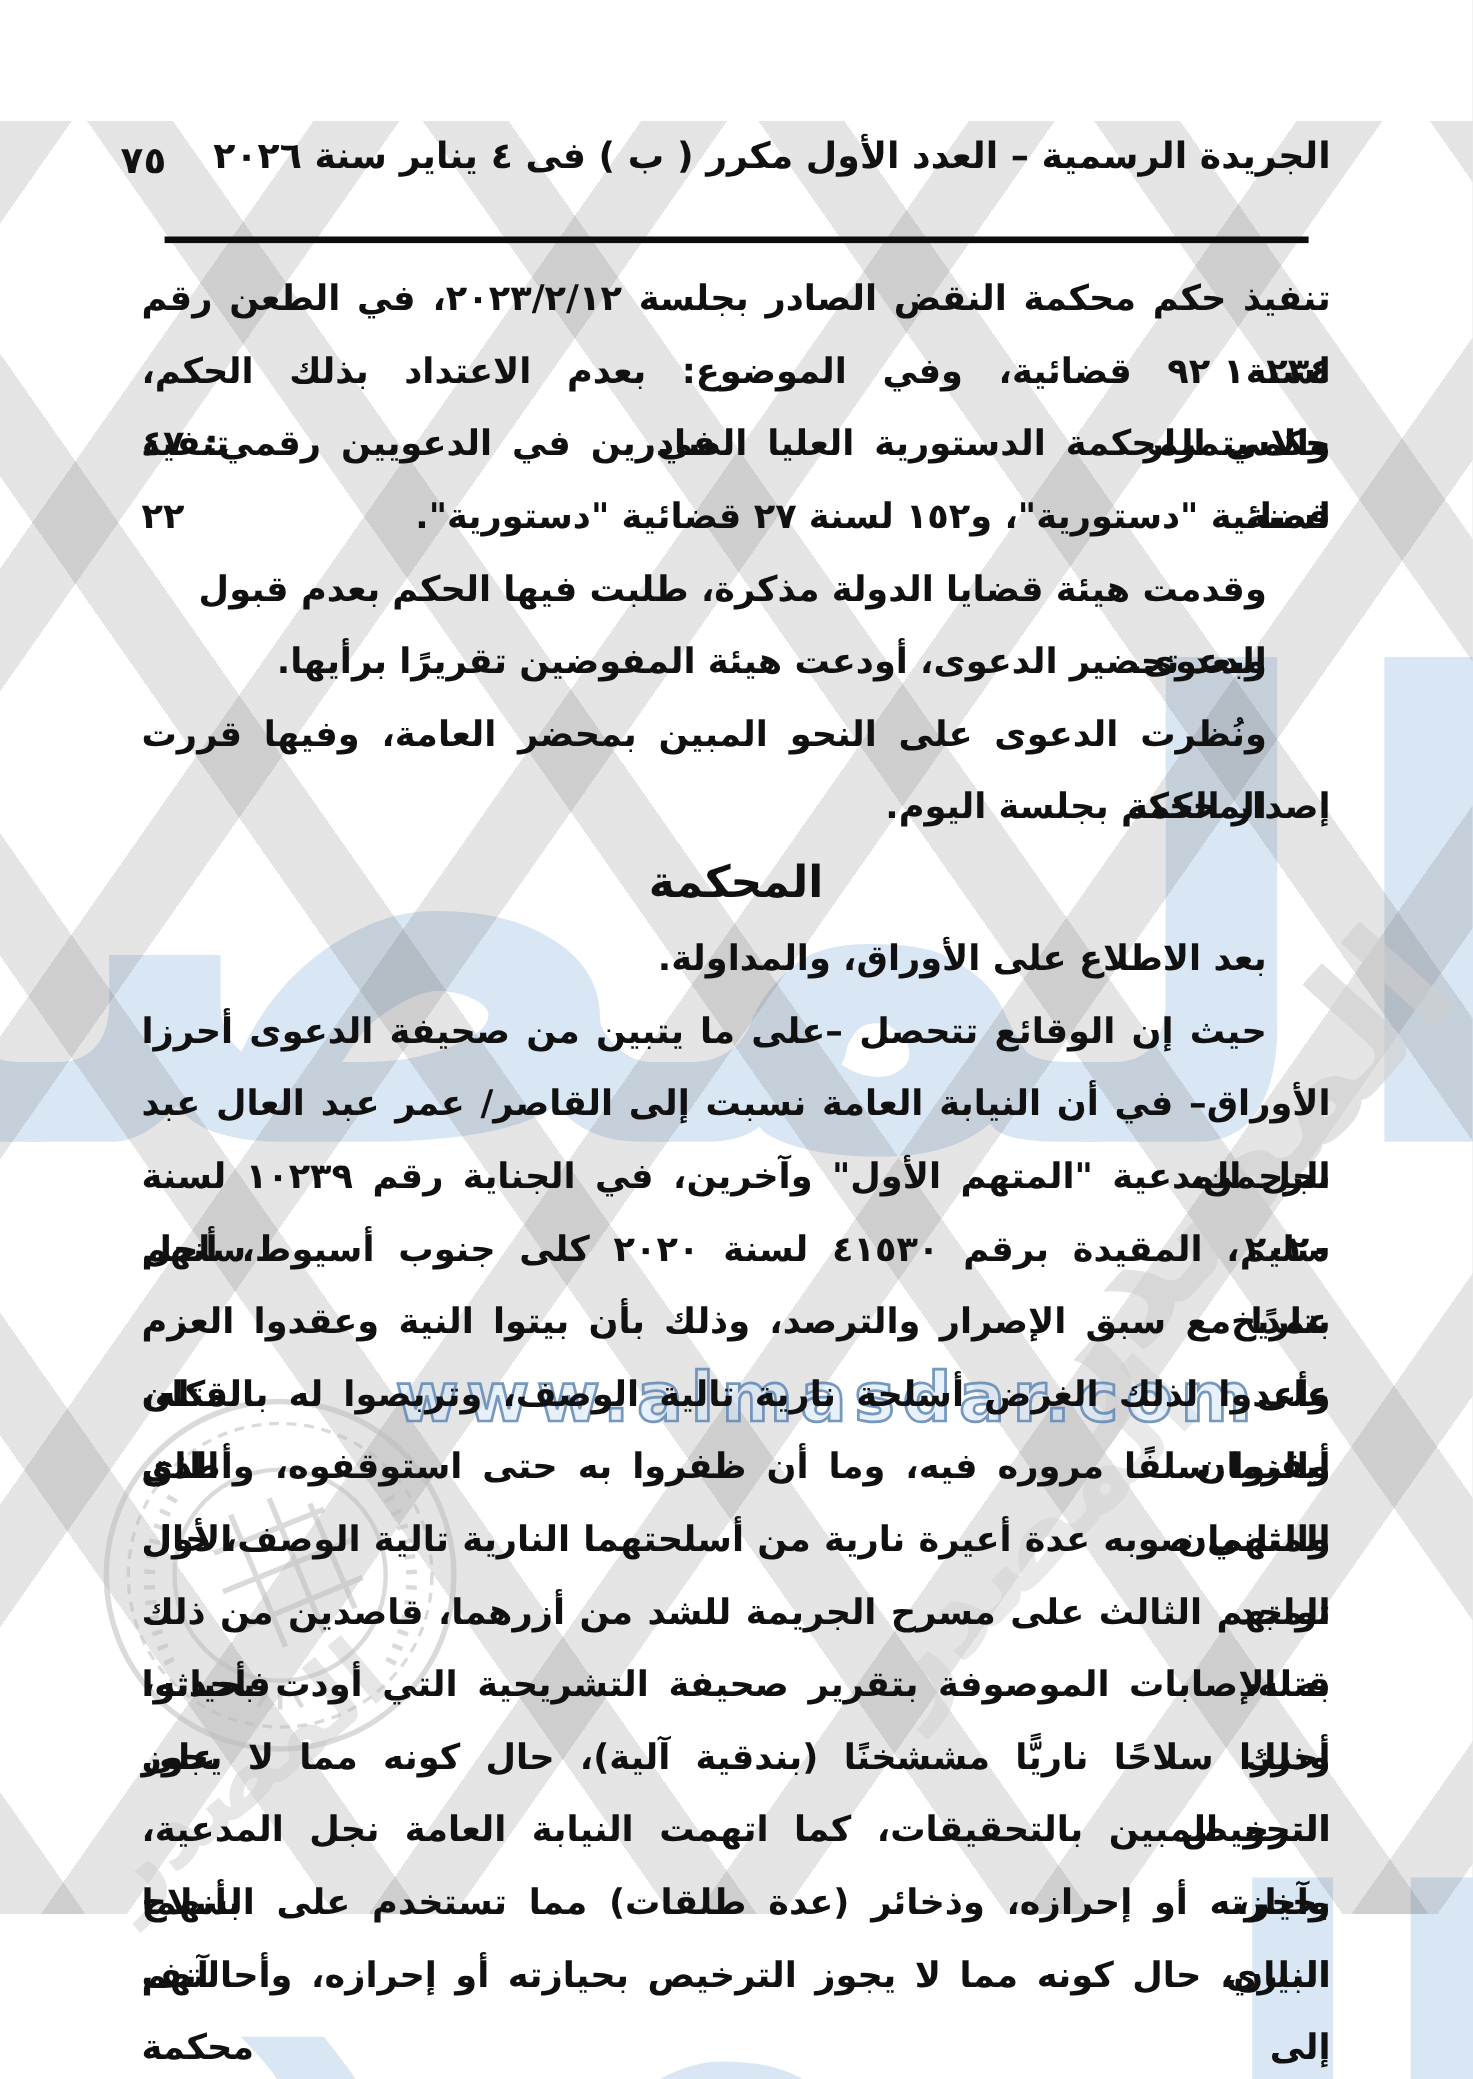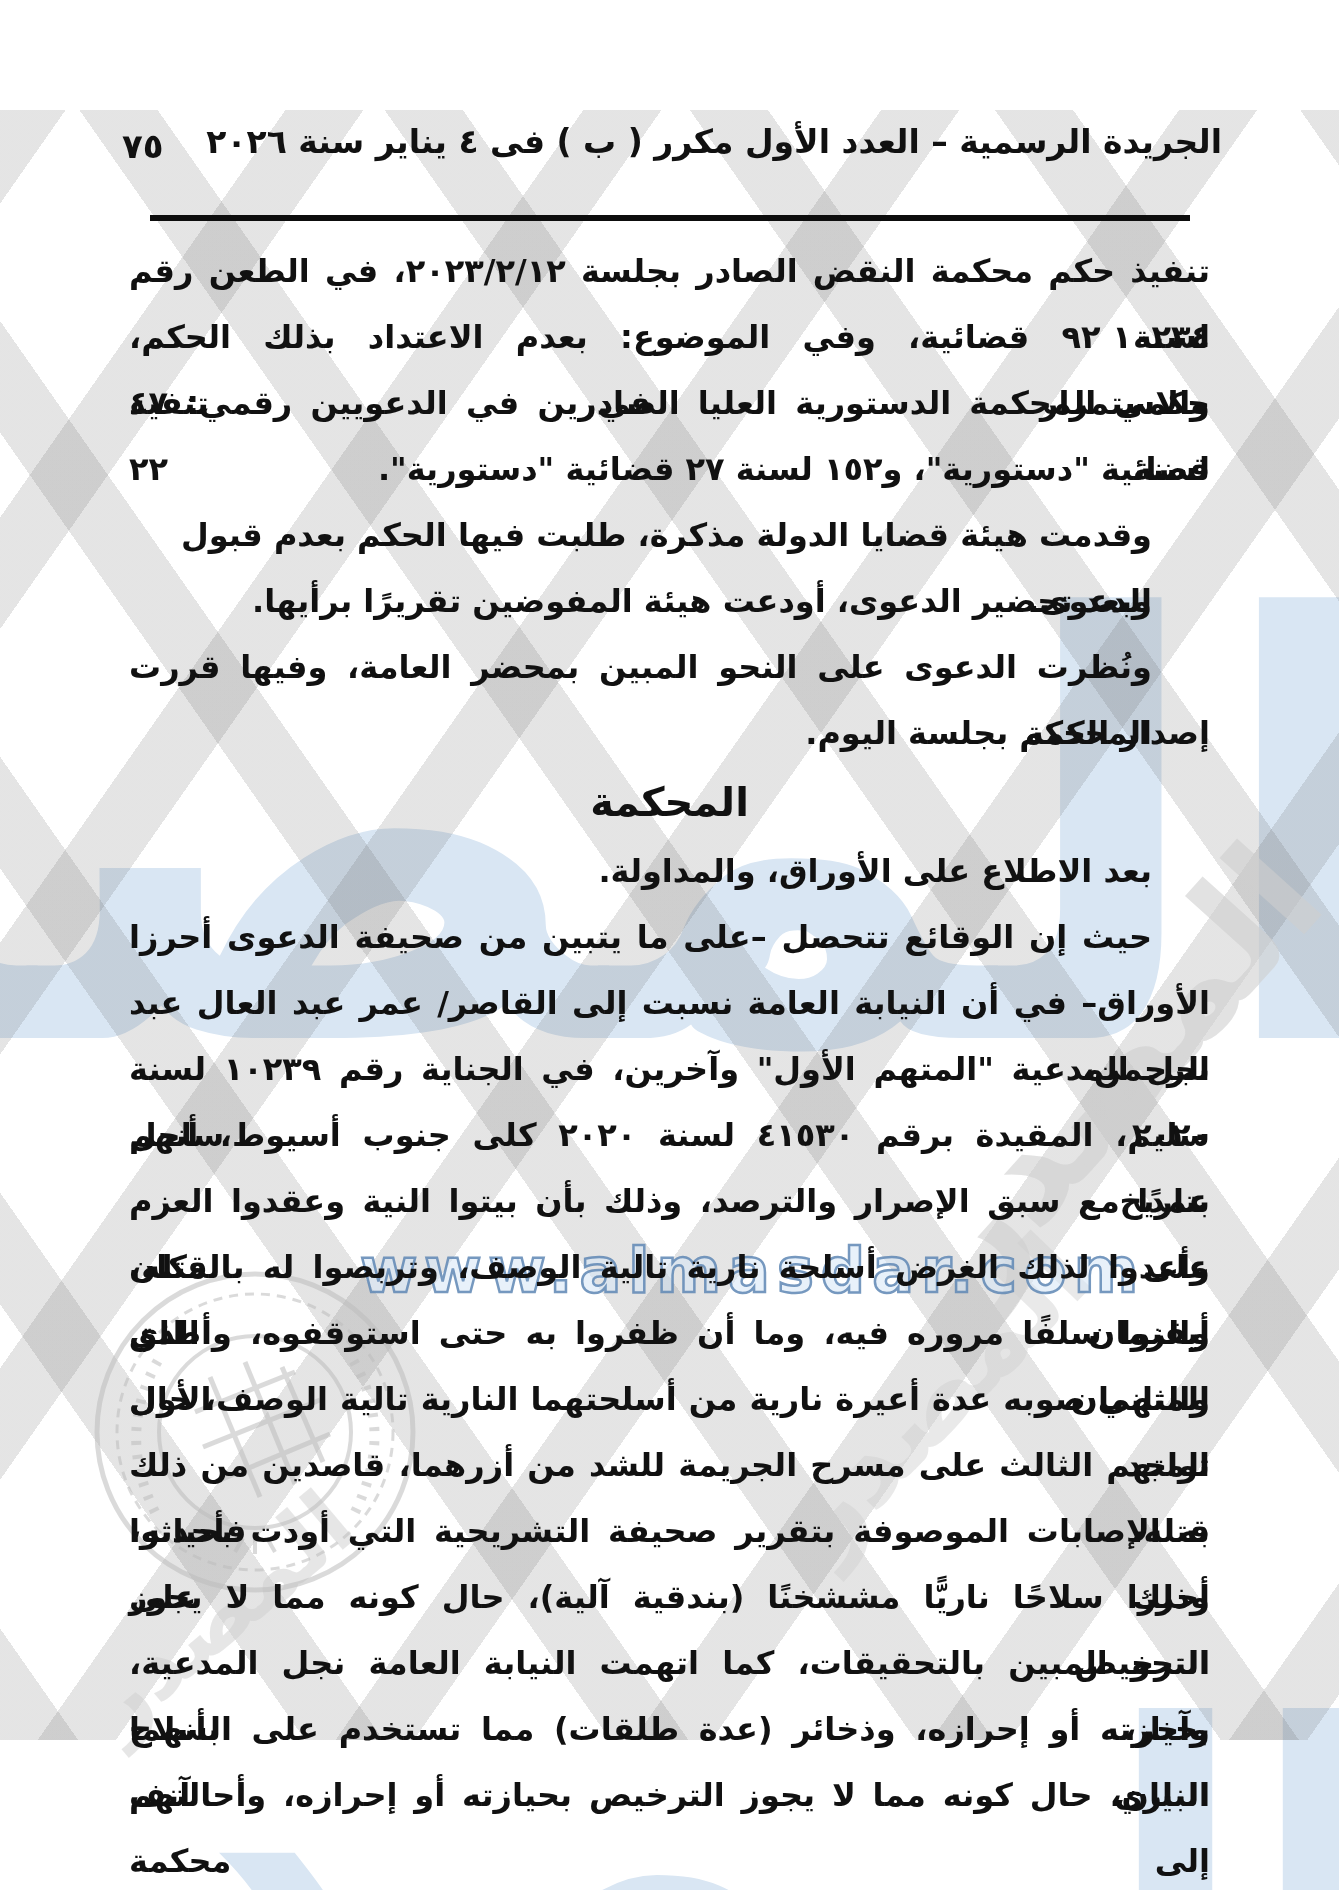--- a/index.html
+++ b/index.html
@@ -52,21 +52,21 @@
     white-space:nowrap;
   }
   .wm-emblem{
     position:absolute;z-index:1;
     left:85px;top:1262px;
     width:340px;height:340px;opacity:.55;
   }
   
   .content{position:absolute;inset:0;z-index:3;}
   .header-row{
-    position:absolute;top:122px;left:110px;width:1100px;height:56px;margin-left:12px;
+    position:absolute;top:122px;left:110px;width:1100px;height:56px;
   }
   .page-number{
     position:absolute;left:0;top:4px;
     font-size:34px;font-weight:bold;
   }
   .header-title{
     position:absolute;left:4px;right:0;
     text-align:right;
     font-size:33px;font-weight:bold;
     white-space:nowrap;

